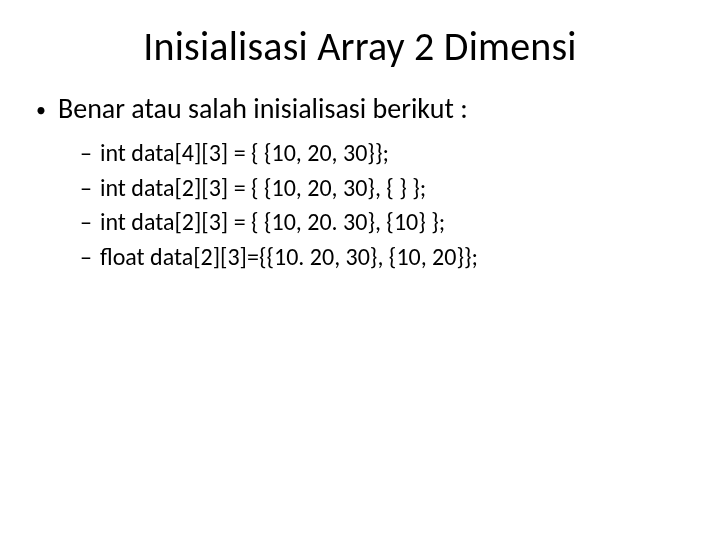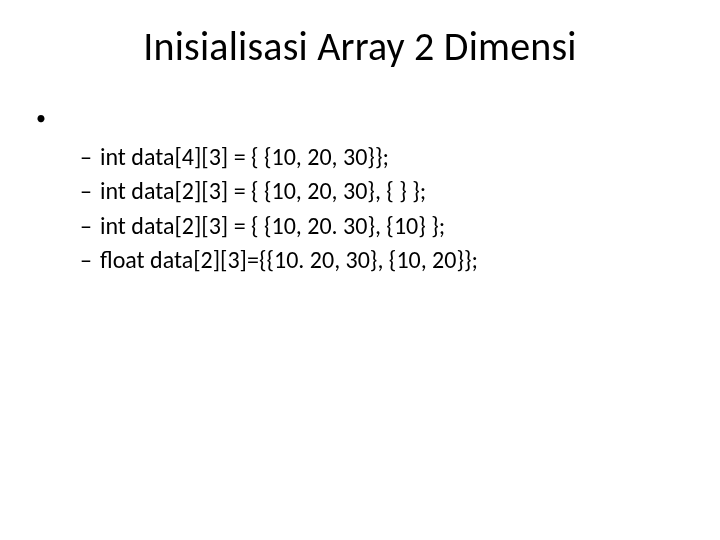--- a/index.html
+++ b/index.html
@@ -16,21 +16,21 @@
     width: 720px;
     height: 540px;
     padding: 0;
   }
   .title {
     text-align: center;
     font-size: 40px;
     font-weight: 400;
     letter-spacing: 0.2px;
     margin-top: 22px;
-    margin-bottom: 28px;
+    margin-bottom: 20px;
   }
   .bullet-lvl1 {
     font-size: 28px;
     line-height: 1.3;
     margin-left: 36px;
     margin-right: 30px;
     display: flex;
     align-items: flex-start;
   }
   .bullet-lvl1 .dot {
@@ -55,20 +55,21 @@
 </style>
 </head>
 <body>
 
 <div class="slide">
 
   <div class="title">Inisialisasi Array 2 Dimensi</div>
 
   <div class="bullet-lvl1">
     <span class="dot">•</span>
+    <span>Benar atau salah inisialisasi berikut :</span>
   </div>
 
   <div class="bullet-lvl2-wrap">
     <div class="bullet-lvl2">
       <span class="dash">–</span>
       <span>int data[4][3] = { {10, 20, 30}};</span>
     </div>
     <div class="bullet-lvl2">
       <span class="dash">–</span>
       <span>int data[2][3] = { {10, 20, 30}, { } };</span>

